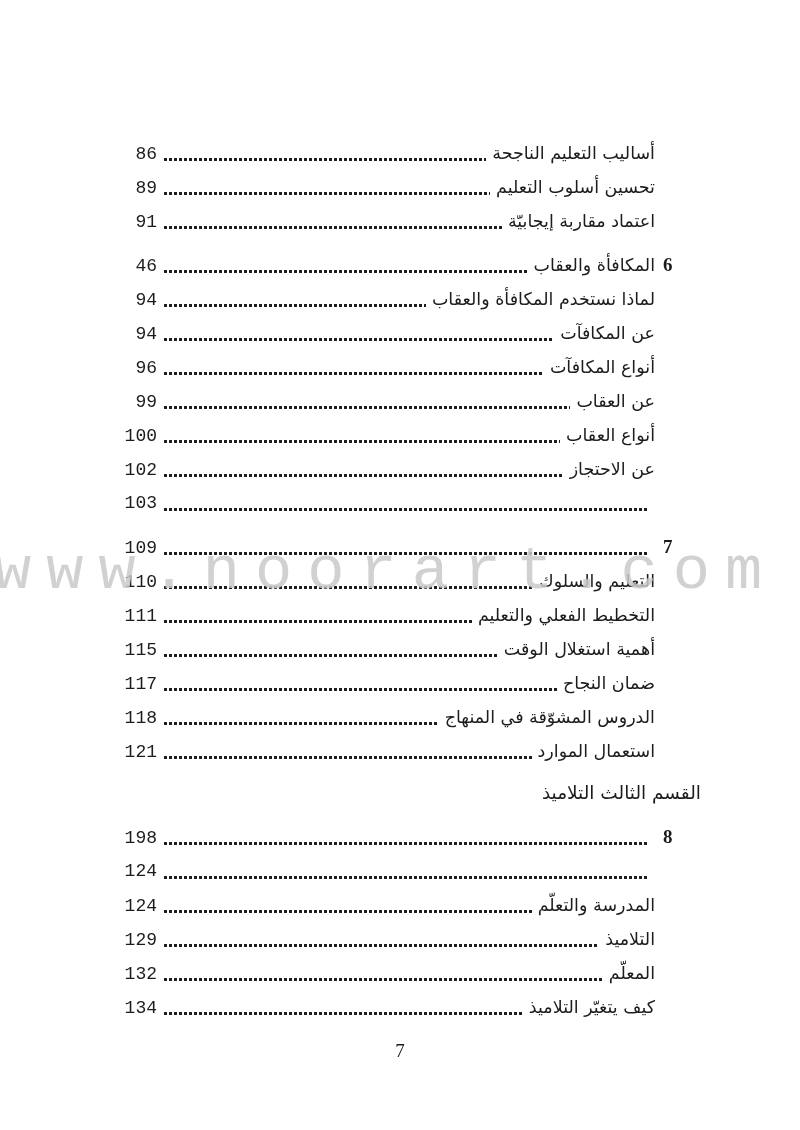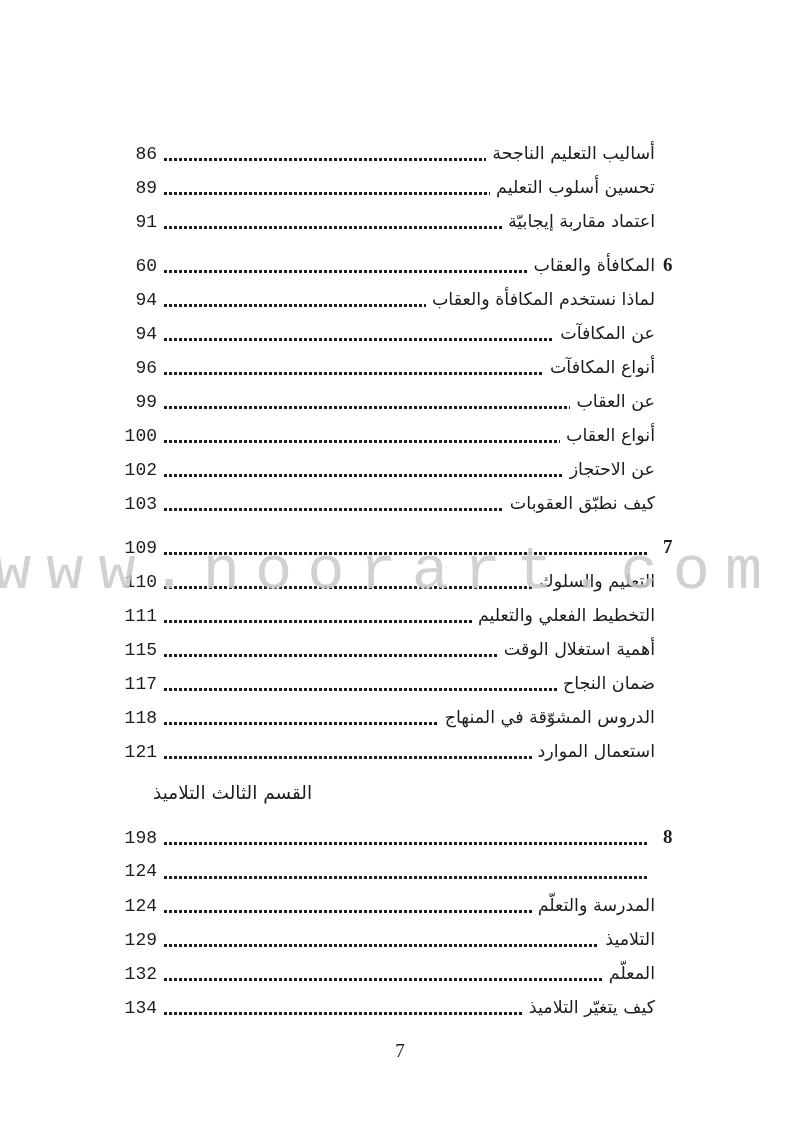--- a/index.html
+++ b/index.html
@@ -79,26 +79,26 @@
   .entry-page {
     flex: 0 0 auto;
     width: 34px;
     font-family: Liberation Mono, monospace;
     font-size: 18px;
     direction: ltr;
     text-align: right;
   }
   .section-heading {
     position: relative;
-    left: 30px;
+    left: 16px;
     height: 34px;
     line-height: 34px;
     margin-top: 8px;
     margin-bottom: 1px;
-    text-align: left;
+    text-align: right;
     font-size: 18.5px;
   }
   .footer-pageno {
     position: absolute;
     top: 1040px;
     left: 0;
     width: 800px;
     text-align: center;
     font-family: "Liberation Serif", serif;
     font-size: 19px;
@@ -126,21 +126,21 @@
       <div class="toc-row no-chap">
 
     <span class="entry-title">اعتماد مقاربة إيجابيّة</span>
     <span class="dots"></span>
     <span class="entry-page">91</span>
   </div>
       <div class="toc-row sec-gap">
     <span class="chapnum">6</span>
     <span class="entry-title">المكافأة والعقاب</span>
     <span class="dots"></span>
-    <span class="entry-page">60</span>
+    <span class="entry-page">46</span>
   </div>
       <div class="toc-row no-chap">
 
     <span class="entry-title">لماذا نستخدم المكافأة والعقاب</span>
     <span class="dots"></span>
     <span class="entry-page">94</span>
   </div>
       <div class="toc-row no-chap">
 
     <span class="entry-title">عن المكافآت</span>
@@ -166,21 +166,20 @@
     <span class="entry-page">100</span>
   </div>
       <div class="toc-row no-chap">
 
     <span class="entry-title">عن الاحتجاز</span>
     <span class="dots"></span>
     <span class="entry-page">102</span>
   </div>
       <div class="toc-row no-chap">
 
-    <span class="entry-title">كيف نطبّق العقوبات</span>
     <span class="dots"></span>
     <span class="entry-page">103</span>
   </div>
       <div class="toc-row sec-gap">
     <span class="chapnum">7</span>
     <span class="dots"></span>
     <span class="entry-page">109</span>
   </div>
       <div class="toc-row no-chap">
 

